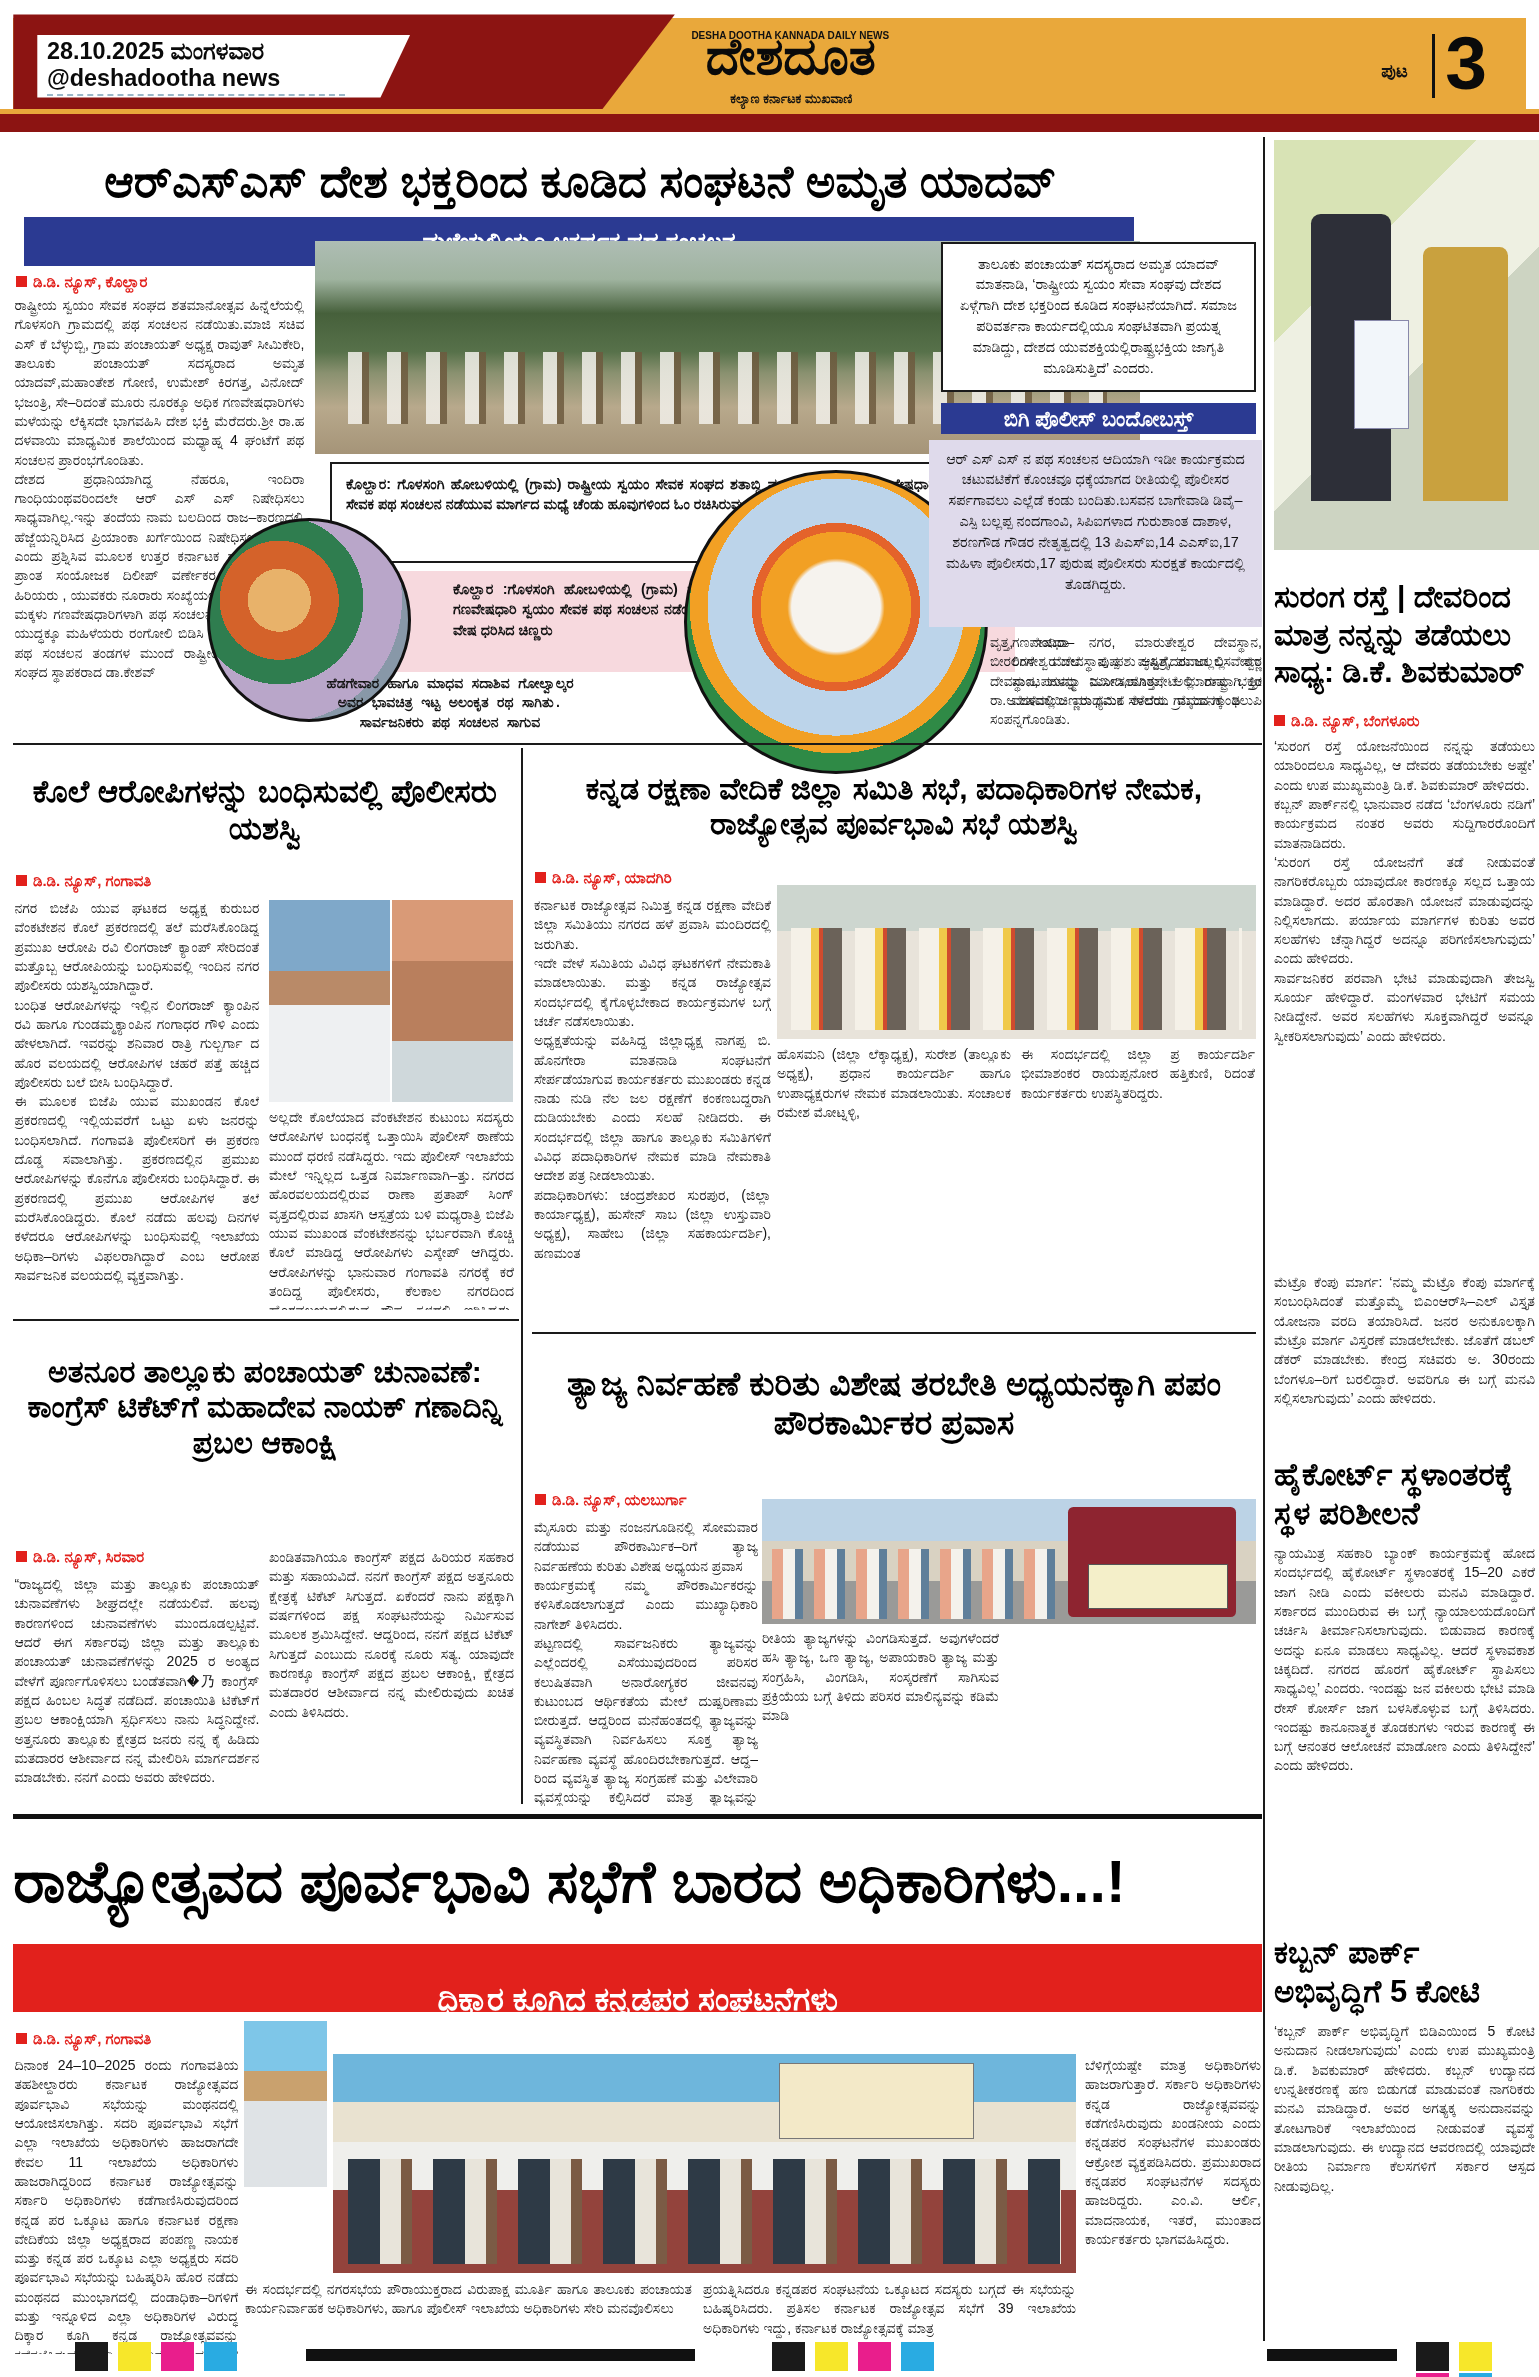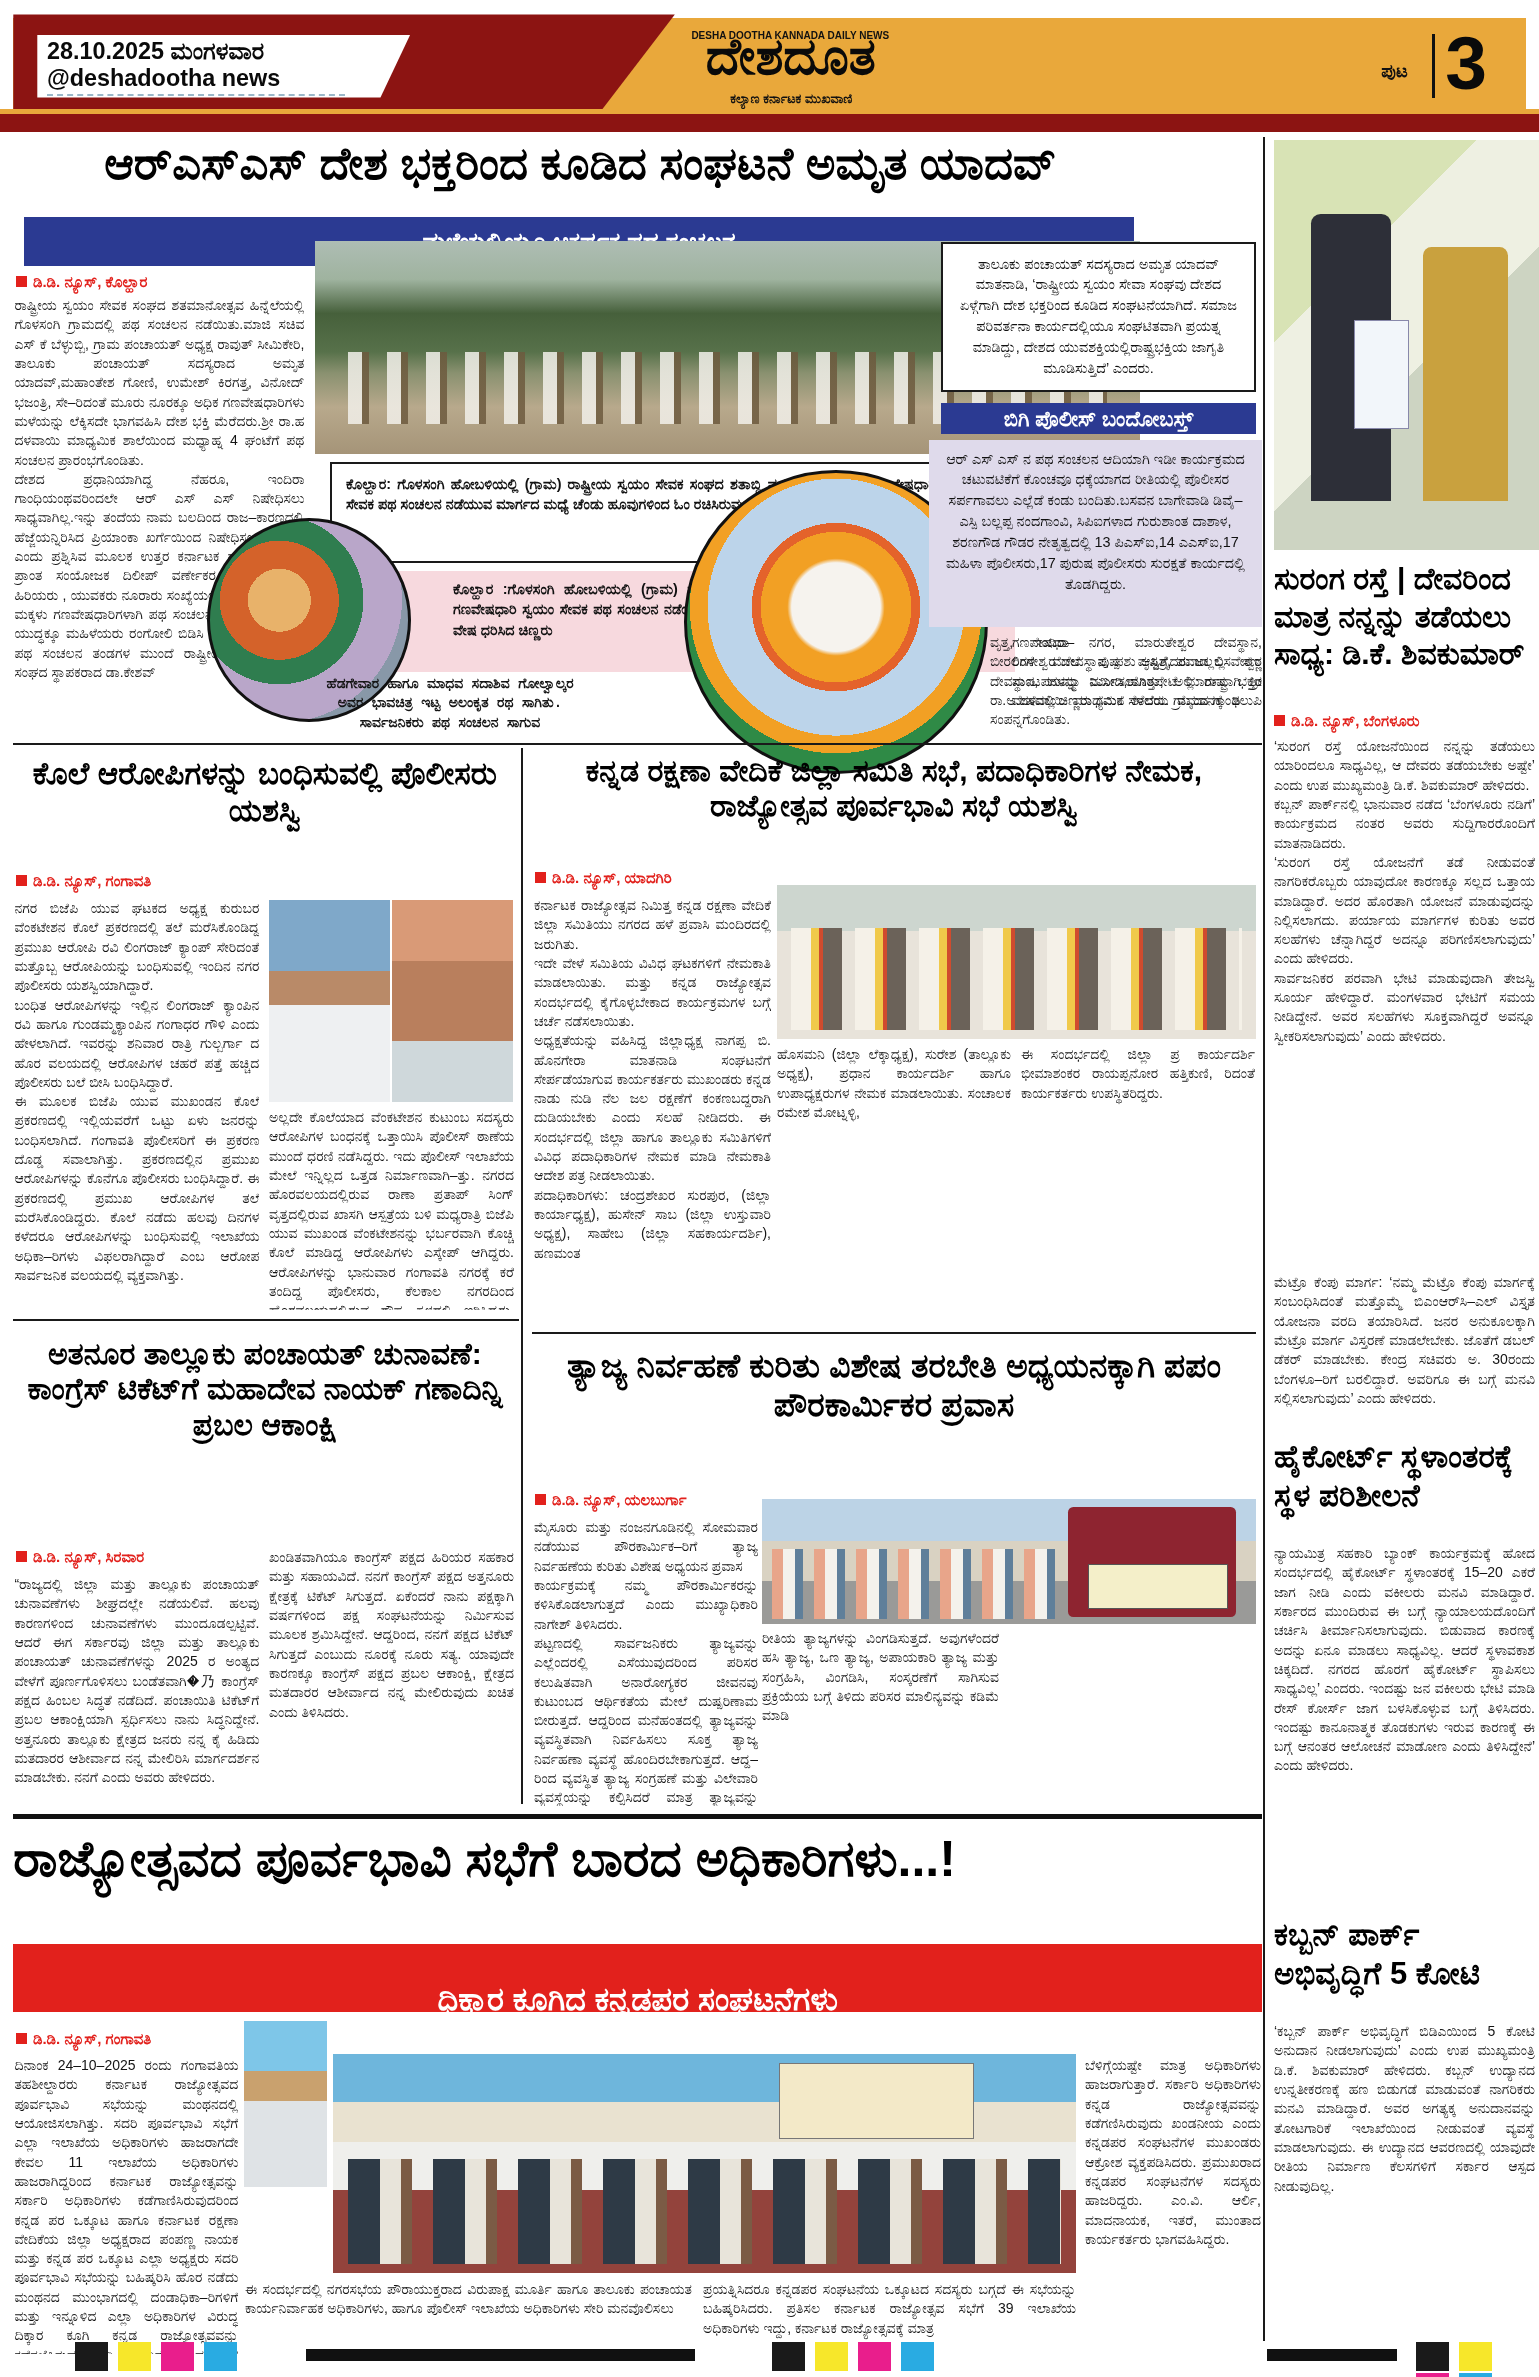--- a/index.html
+++ b/index.html
@@ -2,21 +2,21 @@
 <html style="font-size:8.5px"><head>
 <meta charset="utf-8">
 <style>
   html,body{margin:0;padding:0;background:#ffffff;}
   #page{position:relative;width:1540px;height:2377px;background:#ffffff;overflow:hidden;
         font-family:"Liberation Sans",sans-serif;color:#111;}
   .abs{position:absolute;}
   .body-txt{font-size:14px;line-height:1.38;text-align:justify;white-space:pre-line;color:#141414;}
   .byline{font-size:15px;font-weight:bold;color:#e2211c;}
   .byline .sq{display:inline-block;width:10.6px;height:10.6px;background:#e2211c;margin-right:6.4px;}
-  .headline{font-weight:bold;color:#000;text-align:center;line-height:1.18;}
+  .headline{font-weight:bold;color:#000;text-align:center;line-height:1.18;margin-top:18px;}
   .photo{background:#c8c4b8;}
   .vrule{background:#1a1a1a;width:1.6px;}
   .hrule{background:#1a1a1a;height:2.1px;}
   .capbox{border:2.1px solid #1a1a1a;background:#fff;padding:9.6px 14px;font-size:14.4px;font-weight:bold;
           line-height:1.45;text-align:justify;}
   .circle{border-radius:50%;border:3.2px solid #111;}
   .reg{width:33px;height:29px;display:inline-block;margin-right:7.5px;}
 </style>
 </head>
 <body>
@@ -165,21 +165,21 @@
   <div class="abs photo" style="left:762px;top:1499px;width:494px;height:125px;
               background:linear-gradient(180deg,#bcd3e6 0 34%,#d9d2c2 34% 66%,#9a9a98 66% 100%);">
     <div class="abs" style="left:62%;top:6%;width:34%;height:88%;background:#8e2430;border-radius:5.3px;"></div>
     <div class="abs" style="left:66%;top:52%;width:28%;height:34%;background:#f4efc9;border:1.1px solid #555;"></div>
     <div class="abs" style="left:2%;top:40%;width:58%;height:56%;
                 background:repeating-linear-gradient(90deg,#e8a58a 0 10.6px,#f4f2ec 10.6px 23.4px,#5f7f9a 23.4px 31px,transparent 31px 42px);"></div>
   </div>
   <div class="abs body-txt" style="left:762px;top:1629px;width:237px;height:176px;overflow:hidden;">ರೀತಿಯ ತ್ಯಾಜ್ಯಗಳನ್ನು ವಿಂಗಡಿಸುತ್ತದೆ. ಅವುಗಳೆಂದರೆ ಹಸಿ ತ್ಯಾಜ್ಯ, ಒಣ ತ್ಯಾಜ್ಯ, ಅಪಾಯಕಾರಿ ತ್ಯಾಜ್ಯ ಮತ್ತು ಸಂಗ್ರಹಿಸಿ, ವಿಂಗಡಿಸಿ, ಸಂಸ್ಕರಣೆಗೆ ಸಾಗಿಸುವ ಪ್ರಕ್ರಿಯೆಯ ಬಗ್ಗೆ ತಿಳಿದು ಪರಿಸರ ಮಾಲಿನ್ಯವನ್ನು ಕಡಿಮೆ ಮಾಡಿ</div>
 
   <div class="abs" style="left:13.3px;top:1814px;width:1249px;height:5.3px;background:#111;"></div>
-  <div class="abs headline" style="left:13.3px;top:1830px;width:1249px;font-size:50px;text-align:left;">ರಾಜ್ಯೋತ್ಸವದ ಪೂರ್ವಭಾವಿ ಸಭೆಗೆ ಬಾರದ ಅಧಿಕಾರಿಗಳು...!</div>
+  <div class="abs headline" style="left:13.3px;top:1830px;width:1249px;font-size:59px;text-align:left;">ರಾಜ್ಯೋತ್ಸವದ ಪೂರ್ವಭಾವಿ ಸಭೆಗೆ ಬಾರದ ಅಧಿಕಾರಿಗಳು...!</div>
   <div class="abs" style="left:13.3px;top:1944px;width:1249px;height:68px;background:#E2211C;display:flex;align-items:center;justify-content:center;">
     <span style="color:#ffffff;font-size:32px;font-weight:bold;margin-top:42px;">ಧಿಕ್ಕಾರ ಕೂಗಿದ ಕನ್ನಡಪರ ಸಂಘಟನೆಗಳು</span>
   </div>
   <div class="abs byline" style="left:16px;top:2030px;">
     <span class="sq"></span><span>ಡಿ.ಡಿ. ನ್ಯೂಸ್, ಗಂಗಾವತಿ</span>
   </div>
   <div class="abs body-txt" style="left:14.4px;top:2056px;width:224px;height:298px;overflow:hidden;">ದಿನಾಂಕ 24–10–2025 ರಂದು ಗಂಗಾವತಿಯ ತಹಶೀಲ್ದಾರರು ಕರ್ನಾಟಕ ರಾಜ್ಯೋತ್ಸವದ ಪೂರ್ವಭಾವಿ ಸಭೆಯನ್ನು ಮಂಥನದಲ್ಲಿ ಆಯೋಜಿಸಲಾಗಿತ್ತು. ಸದರಿ ಪೂರ್ವಭಾವಿ ಸಭೆಗೆ ಎಲ್ಲಾ ಇಲಾಖೆಯ ಅಧಿಕಾರಿಗಳು ಹಾಜರಾಗದೇ ಕೇವಲ 11 ಇಲಾಖೆಯ ಅಧಿಕಾರಿಗಳು ಹಾಜರಾಗಿದ್ದರಿಂದ ಕರ್ನಾಟಕ ರಾಜ್ಯೋತ್ಸವನ್ನು ಸರ್ಕಾರಿ ಅಧಿಕಾರಿಗಳು ಕಡೆಗಾಣಿಸಿರುವುದರಿಂದ ಕನ್ನಡ ಪರ ಒಕ್ಕೂಟ ಹಾಗೂ ಕರ್ನಾಟಕ ರಕ್ಷಣಾ ವೇದಿಕೆಯ ಜಿಲ್ಲಾ ಅಧ್ಯಕ್ಷರಾದ ಪಂಪಣ್ಣ ನಾಯಕ ಮತ್ತು ಕನ್ನಡ ಪರ ಒಕ್ಕೂಟ ಎಲ್ಲಾ ಅಧ್ಯಕ್ಷರು ಸದರಿ ಪೂರ್ವಭಾವಿ ಸಭೆಯನ್ನು ಬಹಿಷ್ಕರಿಸಿ ಹೊರ ನಡೆದು ಮಂಥನದ ಮುಂಭಾಗದಲ್ಲಿ ದಂಡಾಧಿಕಾ–ರಿಗಳಿಗೆ ಮತ್ತು ಇನ್ನೂಳಿದ ಎಲ್ಲಾ ಅಧಿಕಾರಿಗಳ ವಿರುದ್ಧ ದಿಕ್ಕಾರ ಕೂಗಿ ಕನ್ನಡ ರಾಜ್ಯೋತ್ಸವವನ್ನು ಕಡೆಗಣಿಸಿರುವ ಸರ್ಕಾರಿ ಅಧಿಕಾರಿಗಳ ವಿರುದ್ಧ ದಿಕ್ಕಾರ ಕೂಗಿ ಸಭೆಯನ್ನು ಬಹಿಷ್ಕರಿಸಲಾಯಿತು.</div>
 
   <div class="abs photo" style="left:244px;top:2021px;width:83px;height:166px;
               background:linear-gradient(180deg,#7ec6e8 0 30%,#c9a16e 30% 48%,#dfe3e6 48% 100%);"></div>

